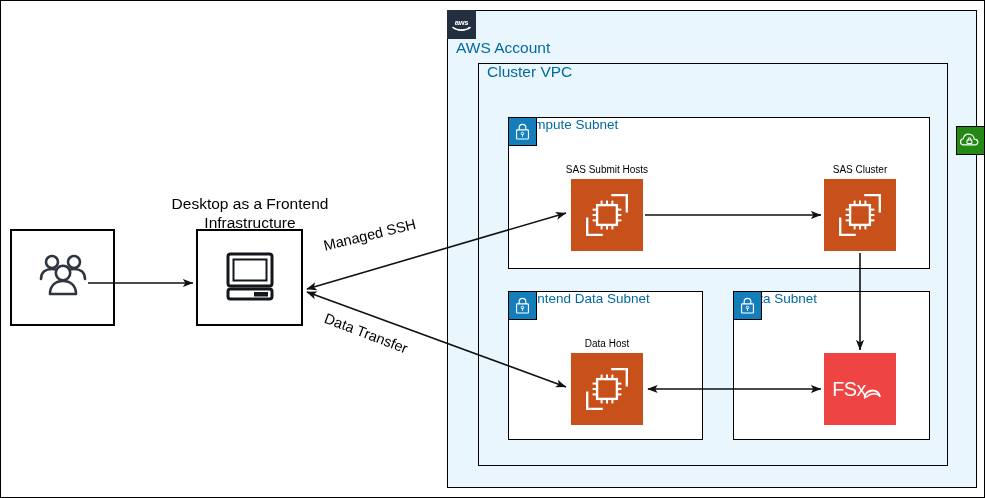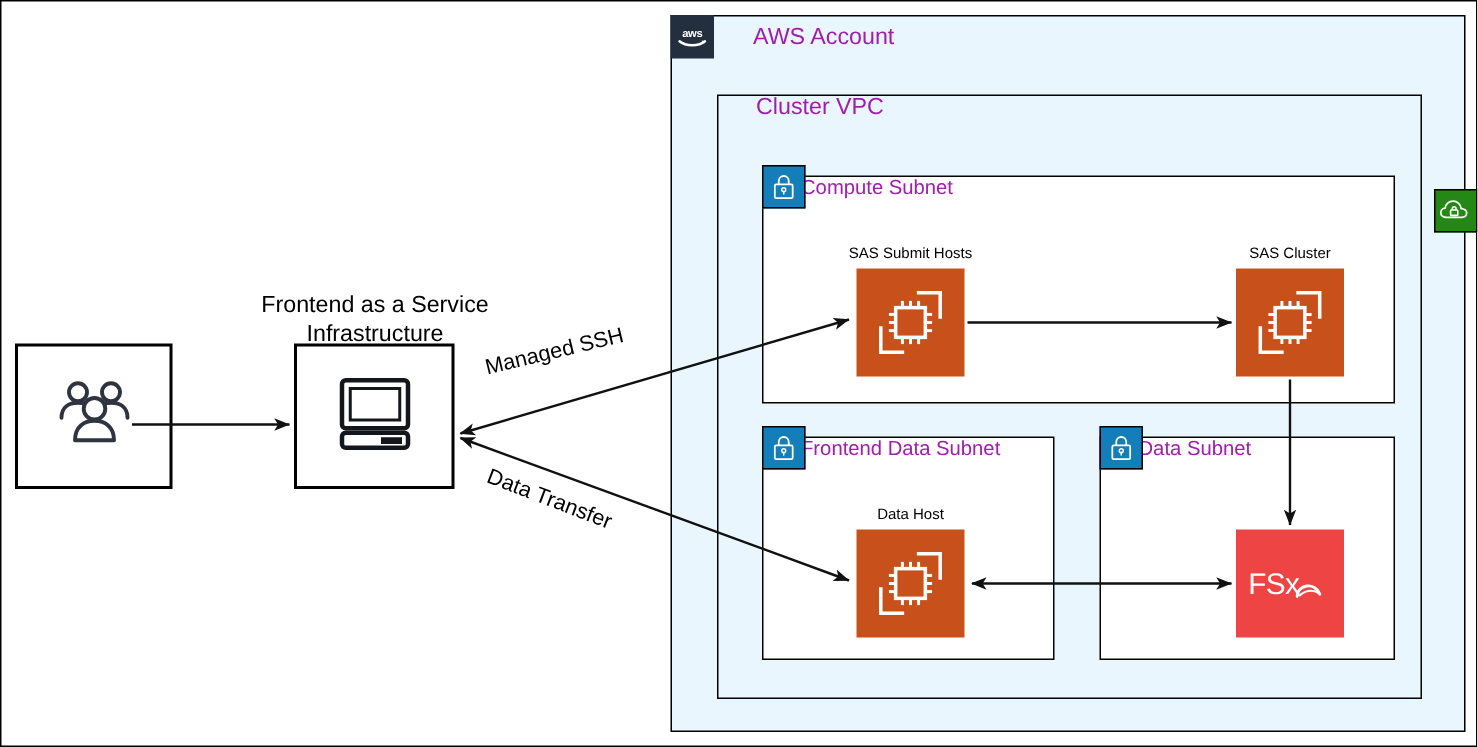--- a/index.html
+++ b/index.html
@@ -68,38 +68,39 @@
     box-sizing: border-box;
   }
   .subnet-compute { left: 508px; top: 117px; width: 422px; height: 152px; }
   .subnet-frontend { left: 508px; top: 291px; width: 195px; height: 149px; }
   .subnet-data { left: 733px; top: 291px; width: 197px; height: 149px; }
 
   
   .chip {
     position: absolute;
     display: flex;
-    align-items: center;
+    align-items: flex-start;
     z-index: 6;
+    flex-direction: column;
   }
   .chip-icon {
     width: 29px;
     height: 29px;
     flex: 0 0 29px;
     display: flex;
     align-items: center;
     justify-content: center;
   }
   .chip-icon.aws  { background: #232f3e; }
   .chip-icon.vpc  { background: #248814; }
   .chip-icon.subnet { background: #147eba; }
   .chip-label {
-    margin-left: 26px;
+    margin-left: 9px;
     font-size: 15.5px;
-    color: #a21caf;
+    color: #0369a1;
     white-space: nowrap;
   }
   .chip-label.small { font-size: 13.5px; }
 
   .chip-aws { left: 447px; top: 10px; }
   .chip-vpc { left: 478px; top: 63px; }
   .chip-sub-compute  { left: 508px; top: 117px; }
   .chip-sub-frontend { left: 508px; top: 291px; }
   .chip-sub-data     { left: 733px; top: 291px; }
 
@@ -341,21 +342,21 @@
           <path d="M8 27 C8 20, 13 17, 19 17 C25 17, 30 20, 30 27"></path>
           <circle cx="41" cy="10" r="6"></circle>
           <path d="M30 27 C30 20, 35 17, 41 17 C47 17, 52 20, 52 27"></path>
           <circle cx="30" cy="21" r="7.2" fill="#ffffff"></circle>
           <path d="M17 42 C17 33, 23 29, 30 29 C37 29, 43 33, 43 42 Z" fill="#ffffff"></path>
         </g>
       </svg>
     </div>
   </div>
 
-  <div class="caption cap-desktop">Frontend as a Service
+  <div class="caption cap-desktop">Desktop as a Frontend
 Infrastructure</div>
   <div class="plainbox box-desktop">
     <div class="inner-icon">
       <svg width="62" height="52" viewBox="0 0 62 52" aria-hidden="true">
         <rect x="9" y="4" width="44" height="32" rx="2.5" fill="#ffffff" stroke="#13171c" stroke-width="3"></rect>
         <rect x="14.5" y="9.5" width="33" height="21" fill="#ffffff" stroke="#13171c" stroke-width="2"></rect>
         <rect x="9" y="39" width="44" height="10" rx="2.5" fill="#ffffff" stroke="#13171c" stroke-width="3"></rect>
         <rect x="35" y="42" width="14" height="4.5" fill="#13171c"></rect>
       </svg>
     </div>

